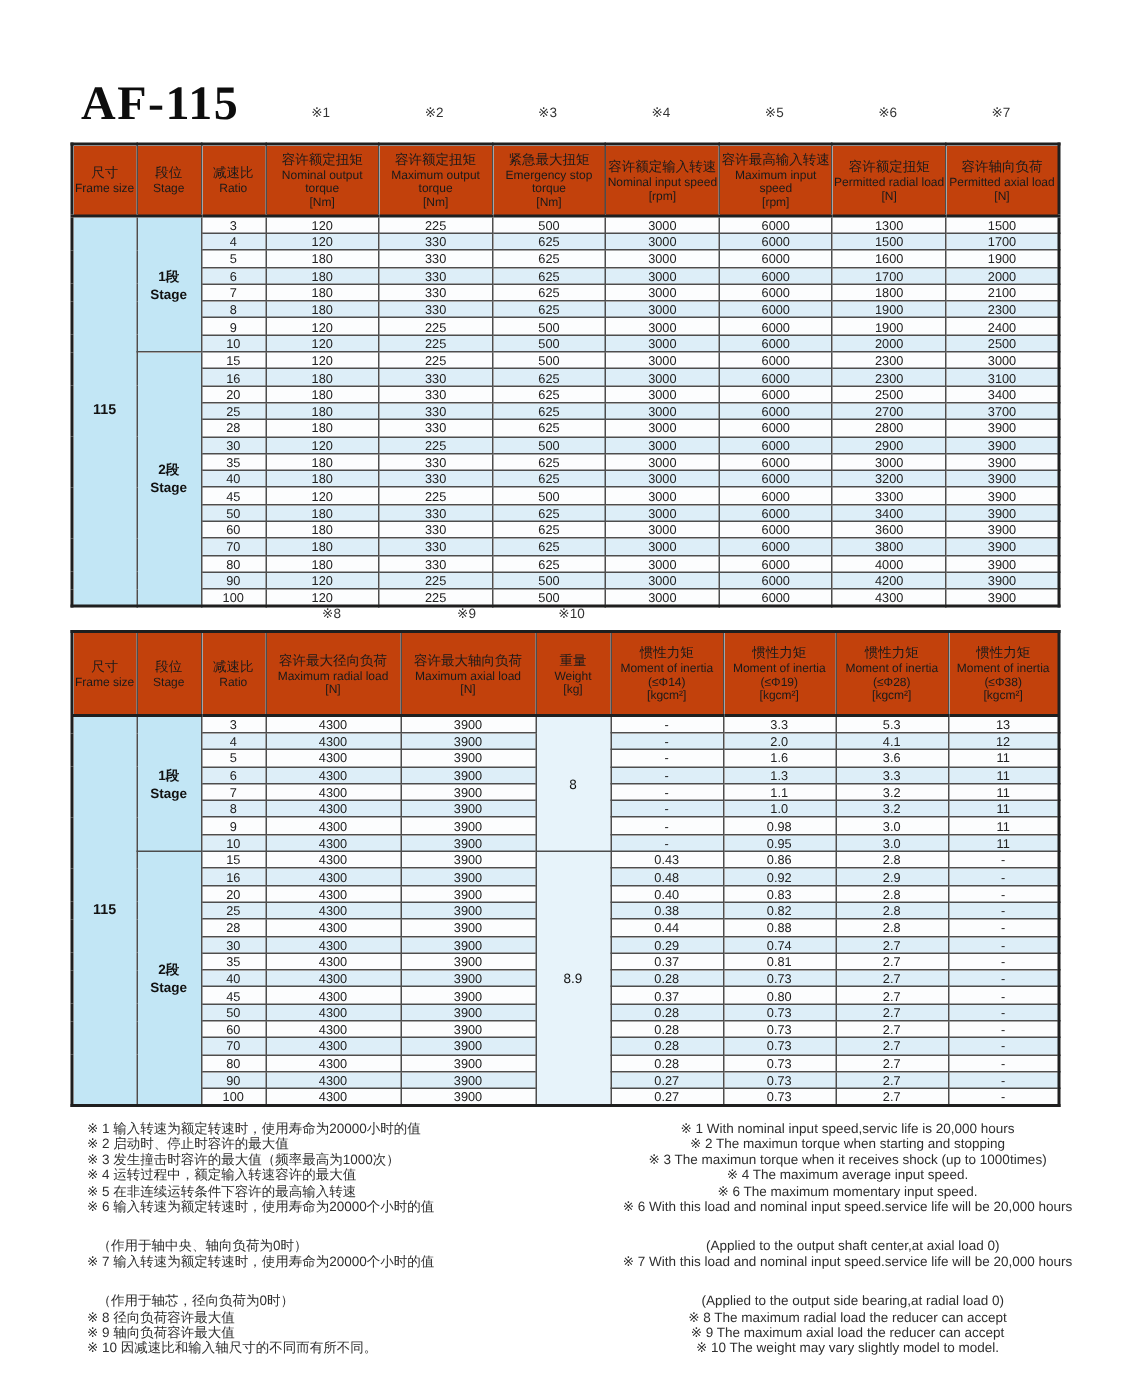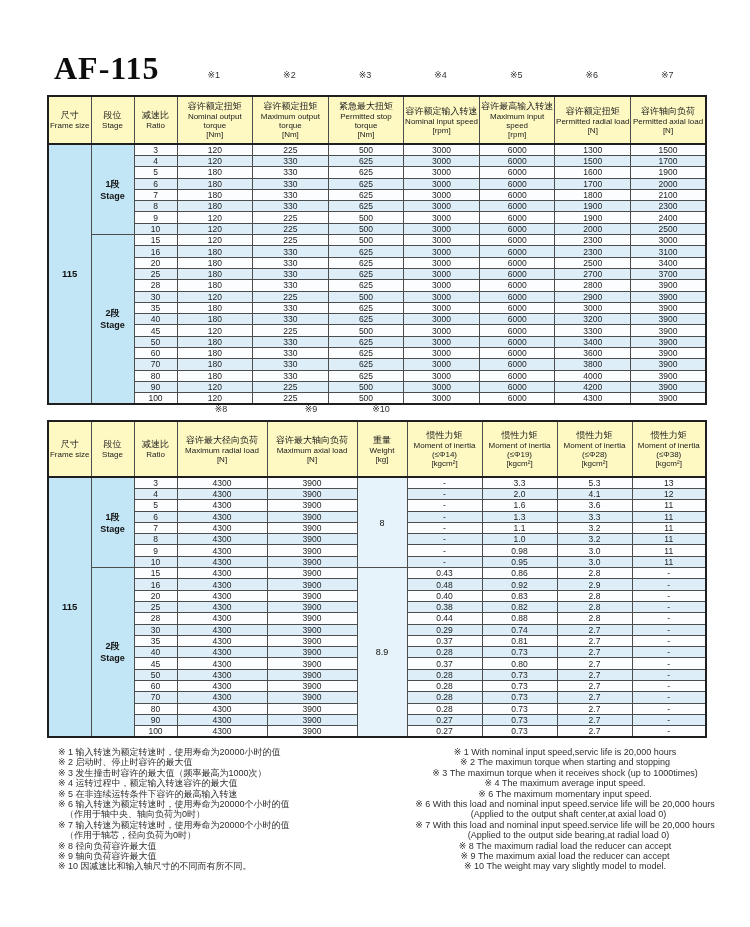--- a/index.html
+++ b/index.html
@@ -21,21 +21,21 @@
   .tbl-wrap{position:absolute;left:47px;}
   table{
     border-collapse:collapse;table-layout:fixed;width:658px;
     border:2px solid #1f1f1f;
   }
   th,td{
     border:1px solid #4d4d4d;padding:0;margin:0;text-align:center;
     vertical-align:middle;overflow:hidden;
   }
   thead th{
-    background:#fef9c3;font-weight:normal;
+    background:#c2410c;font-weight:normal;
     border-bottom:2px solid #1f1f1f;
   }
   th .zh{font-size:9px;line-height:11px;color:#1a1a1a;}
   th .en{font-size:8px;line-height:9px;color:#1a1a1a;}
   th .sub{font-size:8px;line-height:9px;color:#1a1a1a;}
   th .unit{font-size:8px;line-height:9px;color:#1a1a1a;}
   tbody tr{height:11.3px;}
   tbody td{
     font-size:8.5px;line-height:10px;color:#222;background:#fcfdfe;
   }
@@ -47,21 +47,21 @@
     background:#e7f3fa !important;font-size:9px;color:#111;
   }
   .stage-lbl div{font-size:9px;line-height:12px;}
   .footnotes{
     position:absolute;top:747px;font-size:9px;color:#2e2e2e;
     white-space:nowrap;
   }
   .footnotes.zh{left:58px;width:320px;}
   .footnotes.en{left:383px;width:364px;text-align:center;}
   .footnotes div{line-height:10.4px;}
-  .footnotes div.cont{padding-left:7px;}
+  .footnotes div.cont{padding-left:7px;margin-top:16px;}
 </style>
 </head>
 <body>
 
 <div class="page">
 
   <div class="title">AF-115</div>
 
   <div id="marks1">
       <div class="mark" style="left: 213.8px; top: 70px;">※1</div>
@@ -111,21 +111,21 @@
               <div class="en">Nominal output torque</div>
               <div class="unit">[Nm]</div>
             </th>
             <th>
               <div class="zh">容许额定扭矩</div>
               <div class="en">Maximum output torque</div>
               <div class="unit">[Nm]</div>
             </th>
             <th>
               <div class="zh">紧急最大扭矩</div>
-              <div class="en">Permitted stop torque</div>
+              <div class="en">Emergency stop torque</div>
               <div class="unit">[Nm]</div>
             </th>
             <th>
               <div class="zh">容许额定输入转速</div>
               <div class="en">Nominal input speed</div>
               <div class="unit">[rpm]</div>
             </th>
             <th>
               <div class="zh">容许最高输入转速</div>
               <div class="en">Maximum input speed</div>

